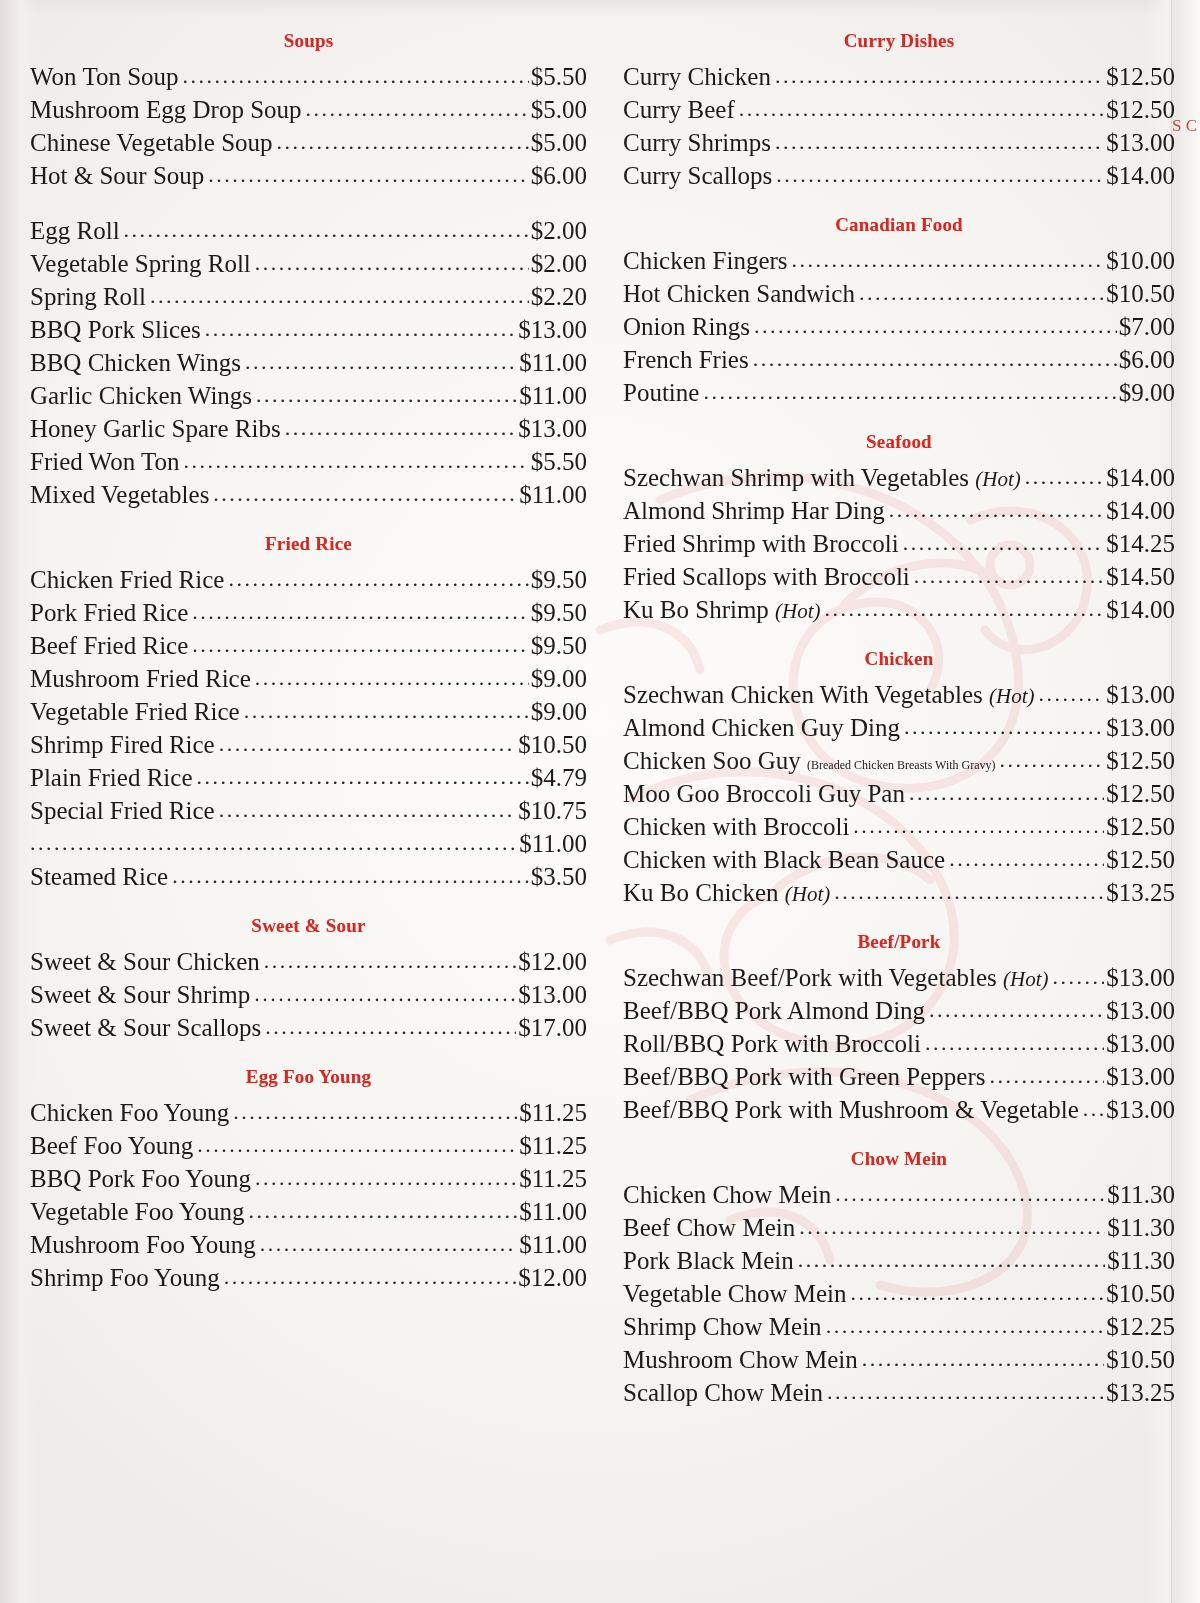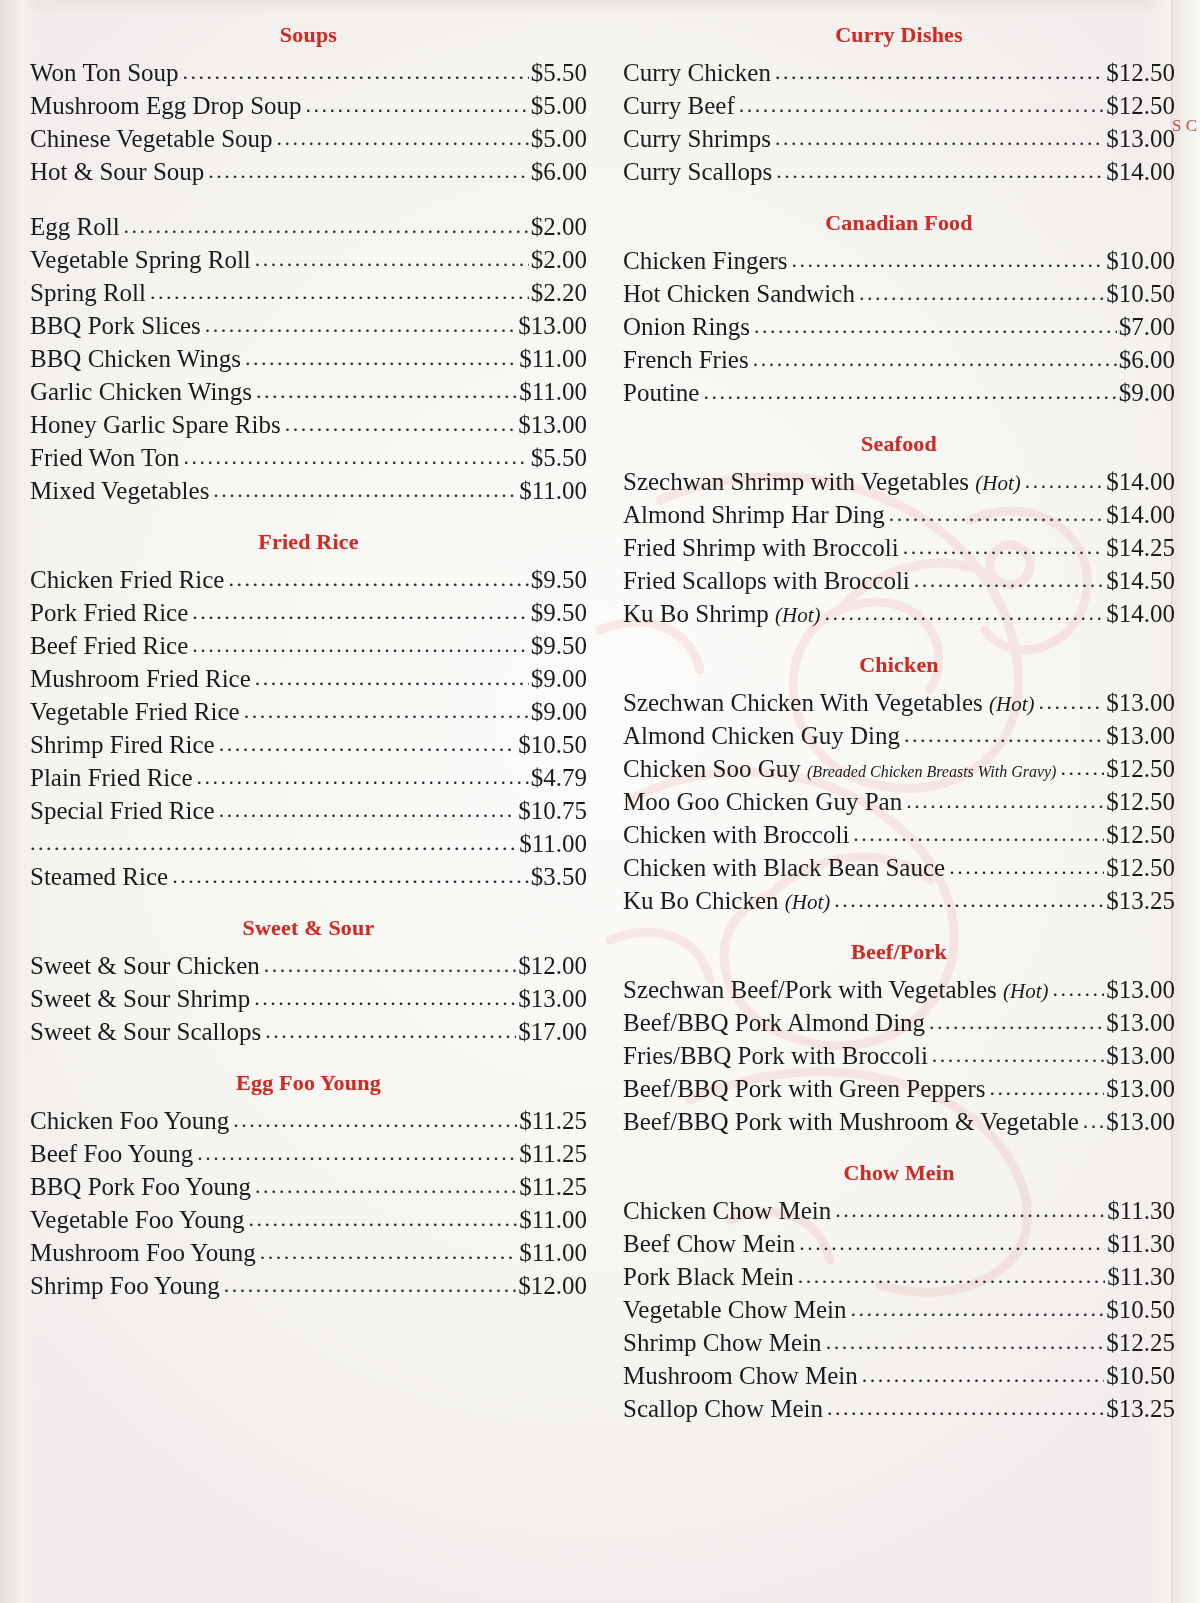--- a/index.html
+++ b/index.html
@@ -82,23 +82,23 @@
   }
   .col-left { width: 575px; padding-right: 18px; }
   .col-right { width: 570px; padding-left: 18px; }
 
   .section { margin-bottom: 22px; }
 
   .section-title {
     text-align: center;
     color: #cf2b25;
     font-weight: bold;
-    font-size: 22px;
+    font-size: 19px;
     letter-spacing: 0.2px;
-    margin: 0 0 8px 0;
+    margin: 8px 0 8px 0;
     text-shadow: 0 0 1px rgba(207,43,37,0.25);
   }
 
   .item {
     display: flex;
     align-items: baseline;
     font-size: 25px;
     color: #1b1b1b;
     line-height: 1.32;
     white-space: nowrap;
@@ -106,22 +106,21 @@
   .item .nm {
     flex: 0 0 auto;
     padding-right: 4px;
   }
   .item .nm .note {
     font-style: italic;
     font-size: 21px;
     text-align: right;
   }
   .item .nm .note-sm {
-    font-style: italic;
-    font-size: 16px;
+    font-size: 12px;
     margin-top: 24px;
   }
   .item .leader {
     flex: 1 1 auto;
     overflow: hidden;
     white-space: nowrap;
     letter-spacing: 2.5px;
     color: #2a2a2a;
     transform: translateY(-2px);
     font-size: 22px;
@@ -442,21 +441,21 @@
               <span class="nm"><span>Almond Chicken Guy Ding</span></span>
               <span class="leader">..........................................................................................</span>
               <span class="pr">$13.00</span>
             </div>
             <div class="item">
               <span class="nm"><span>Chicken Soo Guy</span> <span class="note-sm">(Breaded Chicken Breasts With Gravy)</span></span>
               <span class="leader">..........................................................................................</span>
               <span class="pr">$12.50</span>
             </div>
             <div class="item">
-              <span class="nm"><span>Moo Goo Chicken Guy Pan</span></span>
+              <span class="nm"><span>Moo Goo Broccoli Guy Pan</span></span>
               <span class="leader">..........................................................................................</span>
               <span class="pr">$12.50</span>
             </div>
             <div class="item">
               <span class="nm"><span>Chicken with Broccoli</span></span>
               <span class="leader">..........................................................................................</span>
               <span class="pr">$12.50</span>
             </div>
             <div class="item">
               <span class="nm"><span>Chicken with Black Bean Sauce</span></span>
@@ -477,21 +476,21 @@
               <span class="nm"><span>Szechwan Beef/Pork with Vegetables</span> <span class="note">(Hot)</span></span>
               <span class="leader">..........................................................................................</span>
               <span class="pr">$13.00</span>
             </div>
             <div class="item">
               <span class="nm"><span>Beef/BBQ Pork Almond Ding</span></span>
               <span class="leader">..........................................................................................</span>
               <span class="pr">$13.00</span>
             </div>
             <div class="item">
-              <span class="nm"><span>Fries/BBQ Pork with Broccoli</span></span>
+              <span class="nm"><span>Roll/BBQ Pork with Broccoli</span></span>
               <span class="leader">..........................................................................................</span>
               <span class="pr">$13.00</span>
             </div>
             <div class="item">
               <span class="nm"><span>Beef/BBQ Pork with Green Peppers</span></span>
               <span class="leader">..........................................................................................</span>
               <span class="pr">$13.00</span>
             </div>
             <div class="item">
               <span class="nm"><span>Beef/BBQ Pork with Mushroom &amp; Vegetable</span></span>

